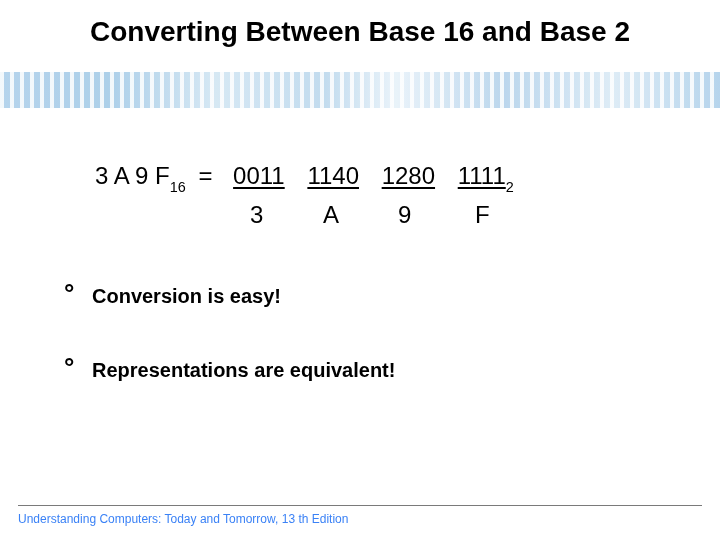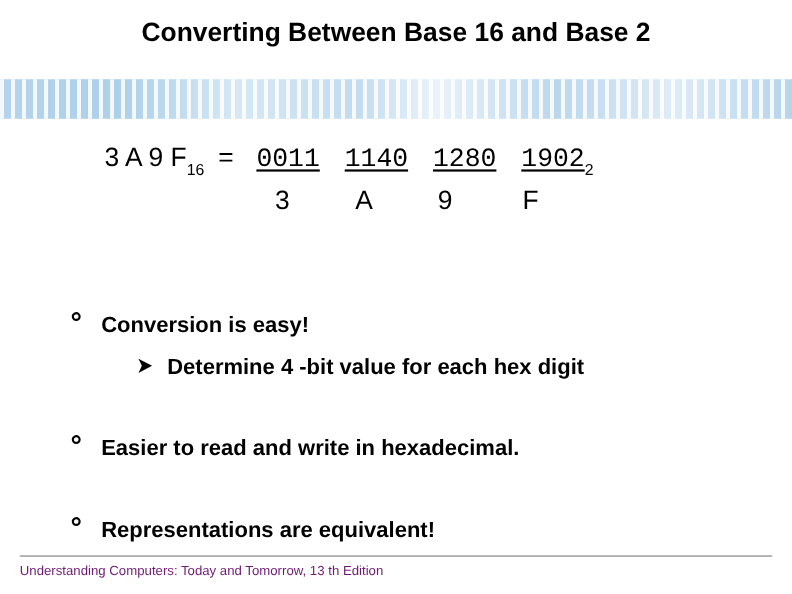--- a/index.html
+++ b/index.html
@@ -18,21 +18,21 @@
     height: 540px;
     box-sizing: border-box;
   }
   .title {
     position: absolute;
     top: 16px;
     left: 0;
     right: 0;
     text-align: center;
     font-weight: bold;
-    font-size: 24px;
+    font-size: 28px;
   }
   
   .band {
     position: absolute;
     top: 72px;
     left: 0;
     right: 0;
     height: 36px;
     background:
       repeating-linear-gradient(90deg,
@@ -46,28 +46,27 @@
   .conversion {
     position: absolute;
     top: 130px;
     left: 95px;
     font-size: 24px;
     font-family: Arial, sans-serif;
   }
   .conversion-row {
     white-space: nowrap;
   }
-  .hex-lhs { display:inline-block; }
+  .hex-lhs { display:inline-block;margin-top:32px; }
   .eq { display:inline-block; margin: 0 6px; }
   .bin-group {
     display: inline-block;
     text-decoration: underline;
     text-underline-offset: 3px;
     margin: 0 8px;
-    font-family: Liberation Mono, monospace;
   }
   .sub {
     font-size: 0.6em;
     vertical-align: sub;
     position: relative;
     top: 2px;
   }
   .hex-row {
     margin-top: 8px;
     position: relative;
@@ -130,56 +129,54 @@
     left: 18px;
     right: 18px;
     bottom: 34px;
     border-top: 1px solid #7a7a7a;
   }
   .footer {
     position: absolute;
     left: 18px;
     bottom: 14px;
     font-size: 12px;
-    color: #701a75;
+    color: #3b82f6;
   }
 </style>
 </head>
 <body>
 
 <div class="slide">
 
   <div class="title">Converting Between Base 16 and Base 2</div>
 
   <div class="band"></div>
 
   <div class="conversion">
     <div class="conversion-row">
       <span class="hex-lhs"><span>3 A 9 F</span><span class="sub">16</span></span>
       <span class="eq">=</span>
       <span class="bin-group">0011</span>
       <span class="bin-group">1140</span>
       <span class="bin-group">1280</span>
-      <span class="bin-group" style="margin-right:0">1902</span><span class="sub">2</span>
+      <span class="bin-group" style="margin-right:0">1111</span><span class="sub">2</span>
     </div>
     <div class="hex-row">
       <span class="hex-cell" style="left:155px">3</span>
       <span class="hex-cell" style="left:228px">A</span>
       <span class="hex-cell" style="left:303px">9</span>
       <span class="hex-cell" style="left:380px">F</span>
     </div>
   </div>
 
   <div class="bullets">
     <ul>
       <li class="top">
         <span>Conversion is easy!</span>
-        <div class="sub-bullet">Determine 4 -bit value for each hex digit</div>
       </li>
-      <li class="top">Easier to read and write in hexadecimal.</li>
       <li class="top">Representations are equivalent!</li>
     </ul>
   </div>
 
   <div class="footer-rule"></div>
   <div class="footer">Understanding Computers: Today and Tomorrow, 13 th Edition</div>
 
 </div>
 
 </body></html>

